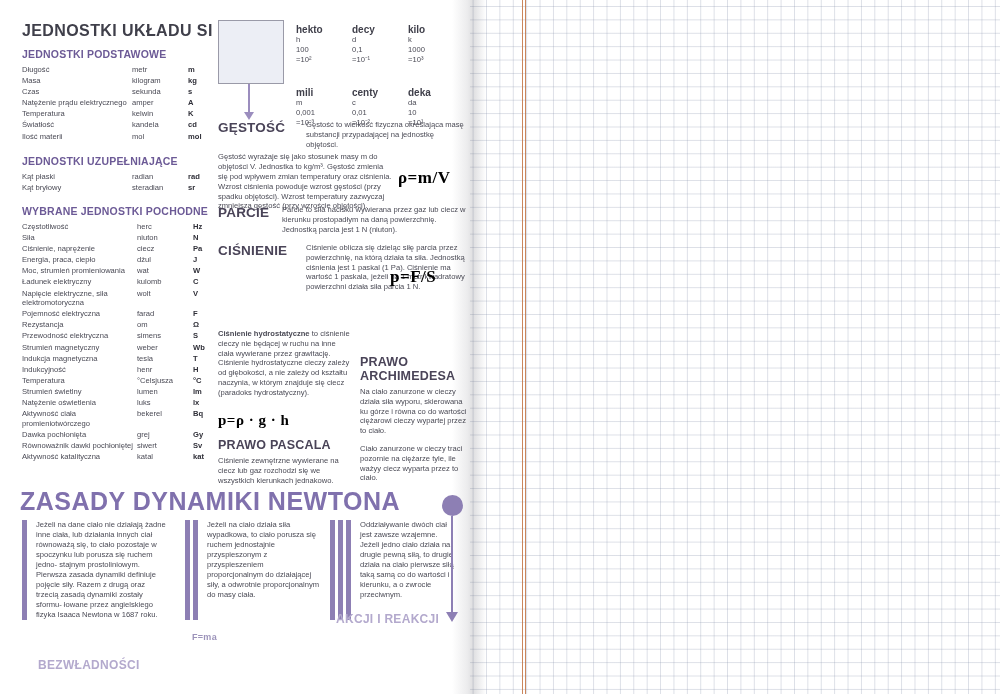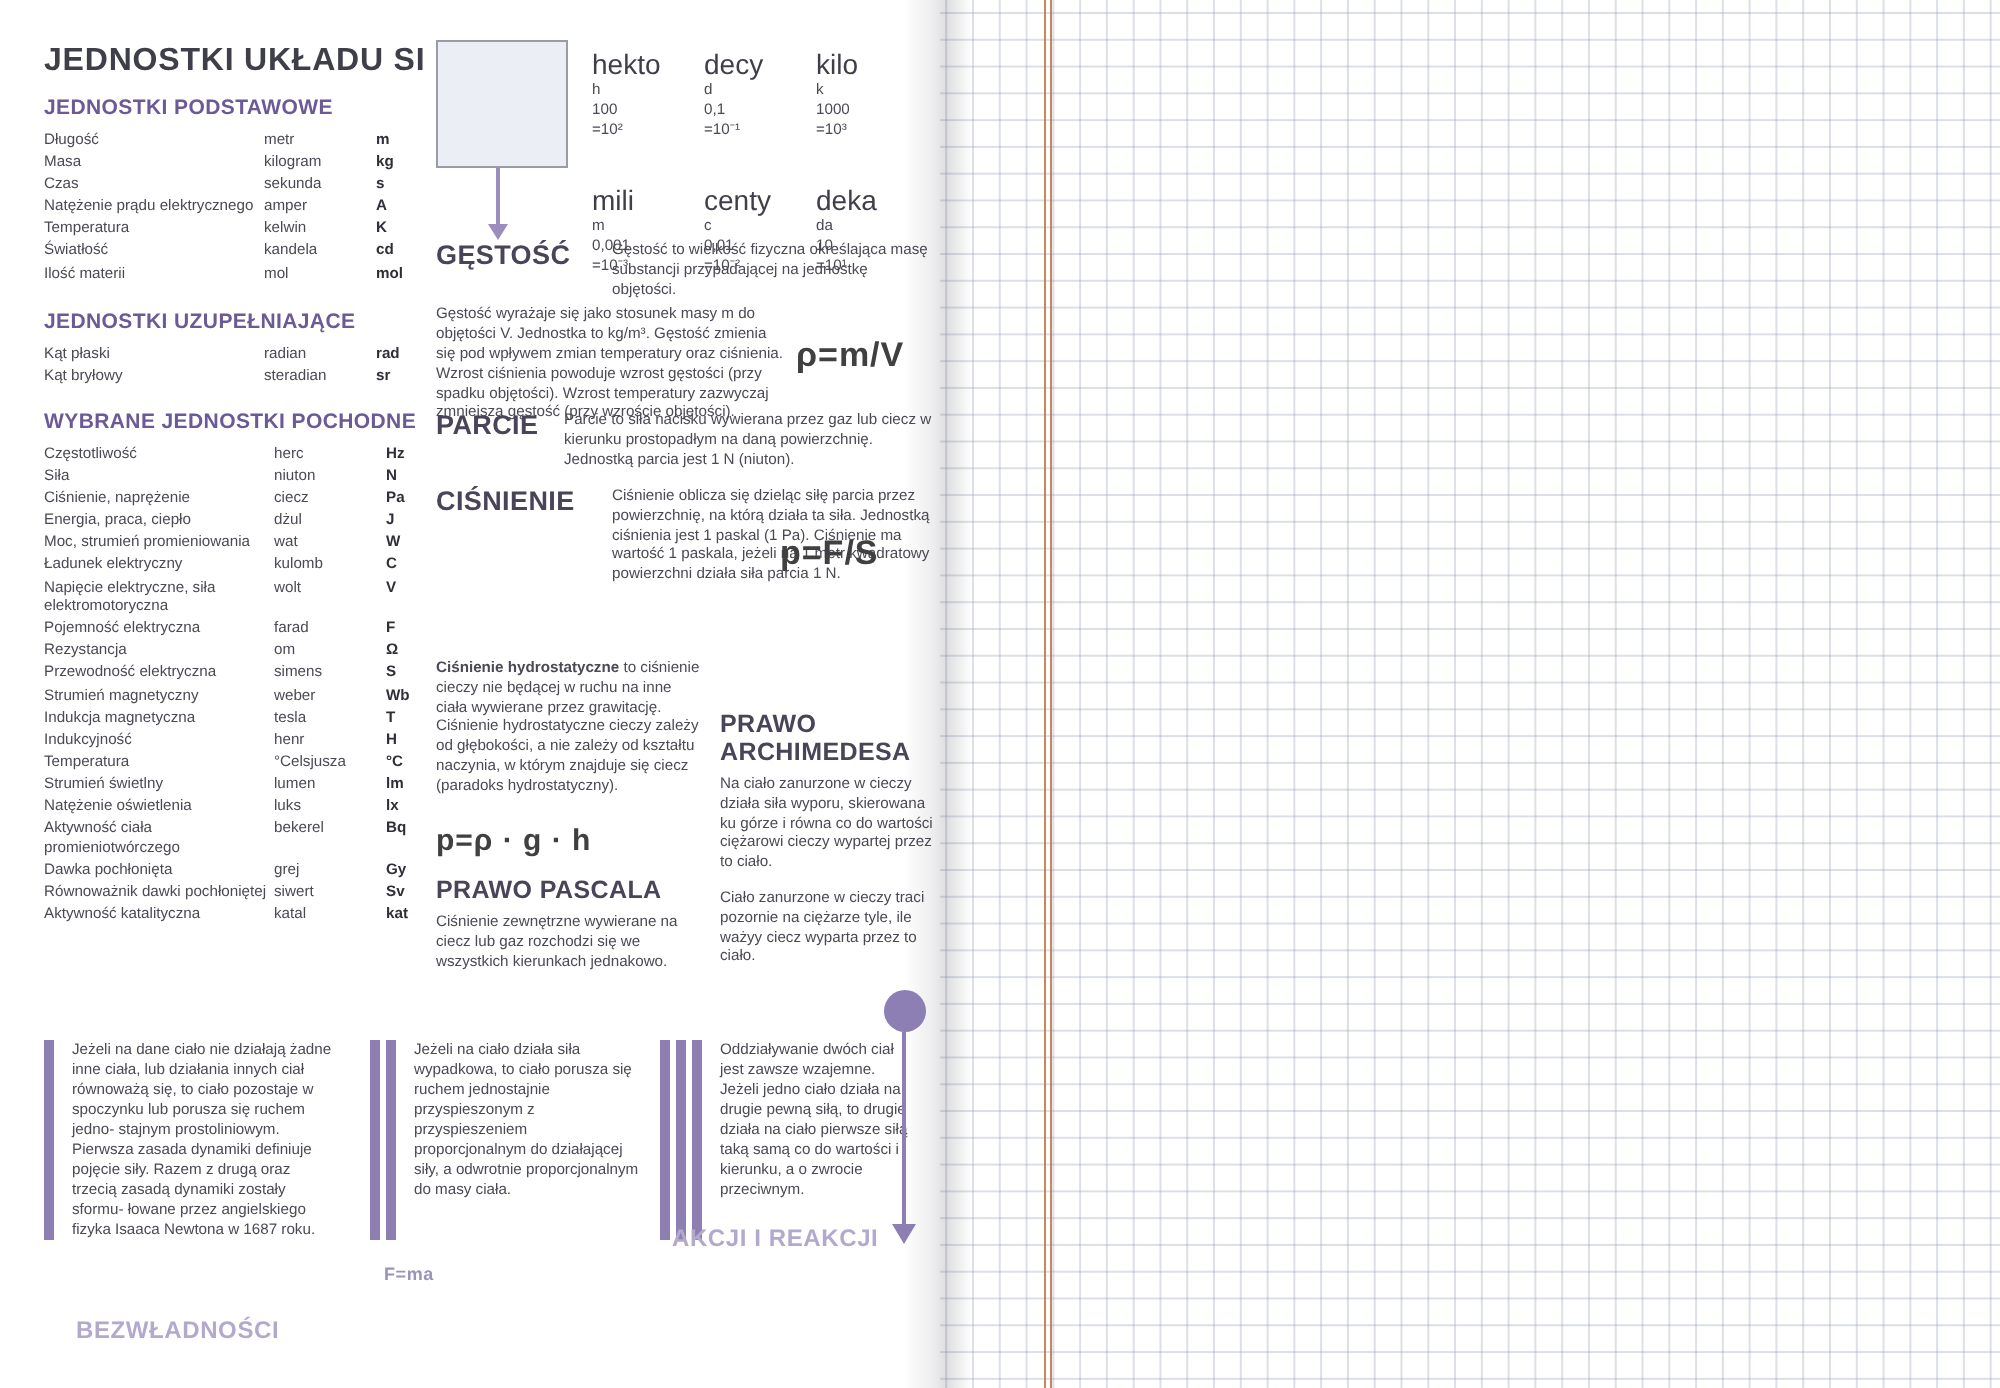--- a/index.html
+++ b/index.html
@@ -67,32 +67,32 @@
     position:absolute;left:248px;top:84px;width:2px;height:30px;background:#9b8dbe;
   }
   .arrowdown:after{
     content:"";position:absolute;left:-4px;top:28px;
     border-left:5px solid transparent;border-right:5px solid transparent;
     border-top:8px solid #9b8dbe;
   }
   .prefixes{position:absolute;left:296px;top:24px;width:170px;}
   .prow{display:flex;}
   .pcell{width:56px;}
-  .pname{font-size:14px;font-weight:400;color:#3f3f4a;}
+  .pname{font-size:10px;font-weight:700;color:#3f3f4a;}
   .psym{font-size:7.6px;color:#4a4a55;line-height:10px;}
   .pval{font-size:7.6px;color:#4a4a55;line-height:10px;}
   .prow2{margin-top:22px;}
 
   
   .blk{position:absolute;}
   .hd{font-size:13.5px;font-weight:700;color:#4a4458;letter-spacing:.2px;}
   .hd.small{font-size:12.5px;}
   .bodytxt{font-size:7.6px;line-height:9.8px;color:#4a4a55;}
   .formula{
-    font-size:17px;font-weight:700;color:#404040;letter-spacing:.5px;
+    font-size:17px;font-weight:700;color:#000000;letter-spacing:.5px;font-family:Liberation Serif, serif;
   }
   .formula.sm{font-size:15px;}
 
   #gestosc{left:218px;top:120px;width:250px;}
   #gestosc .hd{float:left;margin-right:0;}
   #parcie{left:218px;top:205px;width:250px;}
   #cisnienie{left:218px;top:243px;width:250px;}
   #hydro{left:218px;top:310px;width:135px;margin-top:19px;}
   #archi{left:360px;top:355px;width:108px;}
   #pascal{left:218px;top:438px;width:135px;}
@@ -398,20 +398,21 @@
     <div class="hd small">PRAWO ARCHIMEDESA</div>
     <div class="bodytxt" style="margin-top:4px;">Na ciało zanurzone w cieczy działa siła wyporu, skierowana ku górze i równa co do wartości ciężarowi cieczy wypartej przez to ciało.</div>
     <div class="bodytxt" style="margin-top:8px;">Ciało zanurzone w cieczy traci pozornie na ciężarze tyle, ile ważyy ciecz wyparta przez to ciało.</div>
   </div>
 
   <div class="blk" id="pascal">
     <div class="hd small">PRAWO PASCALA</div>
     <div class="bodytxt" style="margin-top:4px;">Ciśnienie zewnętrzne wywierane na ciecz lub gaz rozchodzi się we wszystkich kierunkach jednakowo.</div>
   </div>
 
+  <div class="newton-title">ZASADY DYNAMIKI NEWTONA</div>
 
   <div class="ncol" id="n1">
     <div class="bars">
         <div class="bar"></div>
       </div>
     <div class="ntext" style="margin-left:14px;">Jeżeli na dane ciało nie działają żadne inne ciała, lub działania innych ciał równoważą się, to ciało pozostaje w spoczynku lub porusza się ruchem jedno- stajnym prostoliniowym. Pierwsza zasada dynamiki definiuje pojęcie siły. Razem z drugą oraz trzecią zasadą dynamiki zostały sformu- łowane przez angielskiego fizyka Isaaca Newtona w 1687 roku.</div>
   </div>
   <div class="nlabel" id="lbl1">BEZWŁADNOŚCI</div>
 
   <div class="ncol" id="n2">

